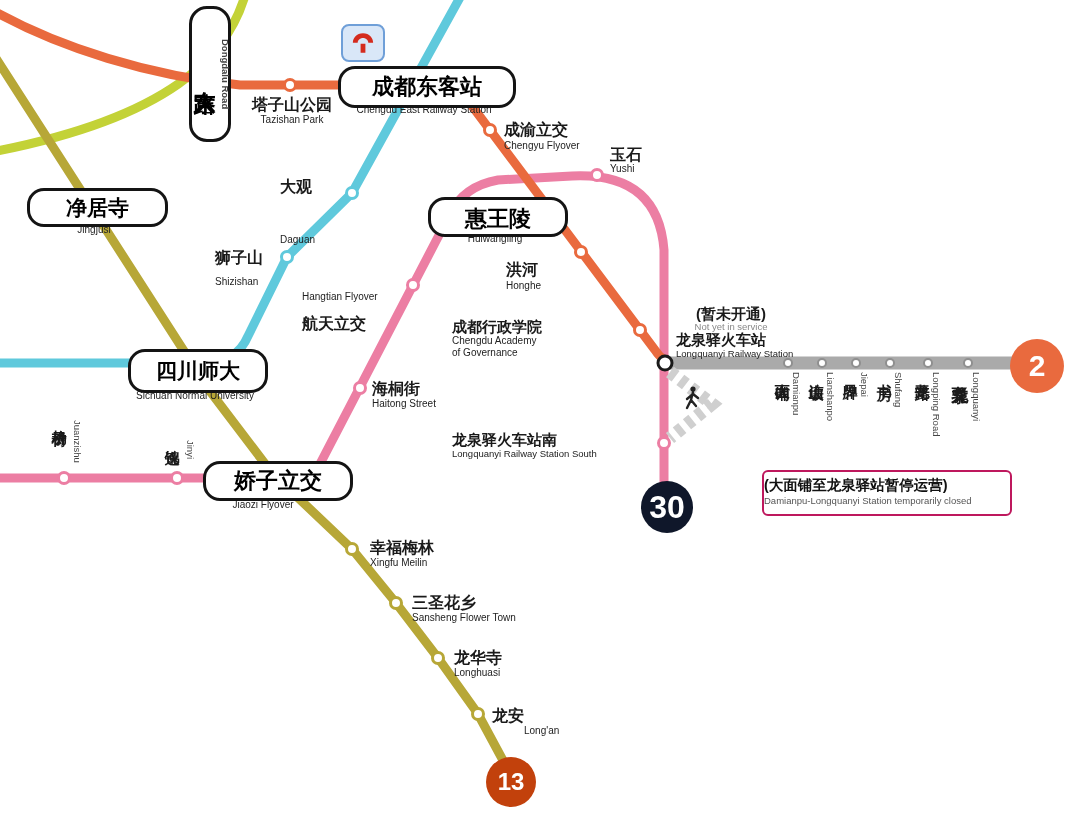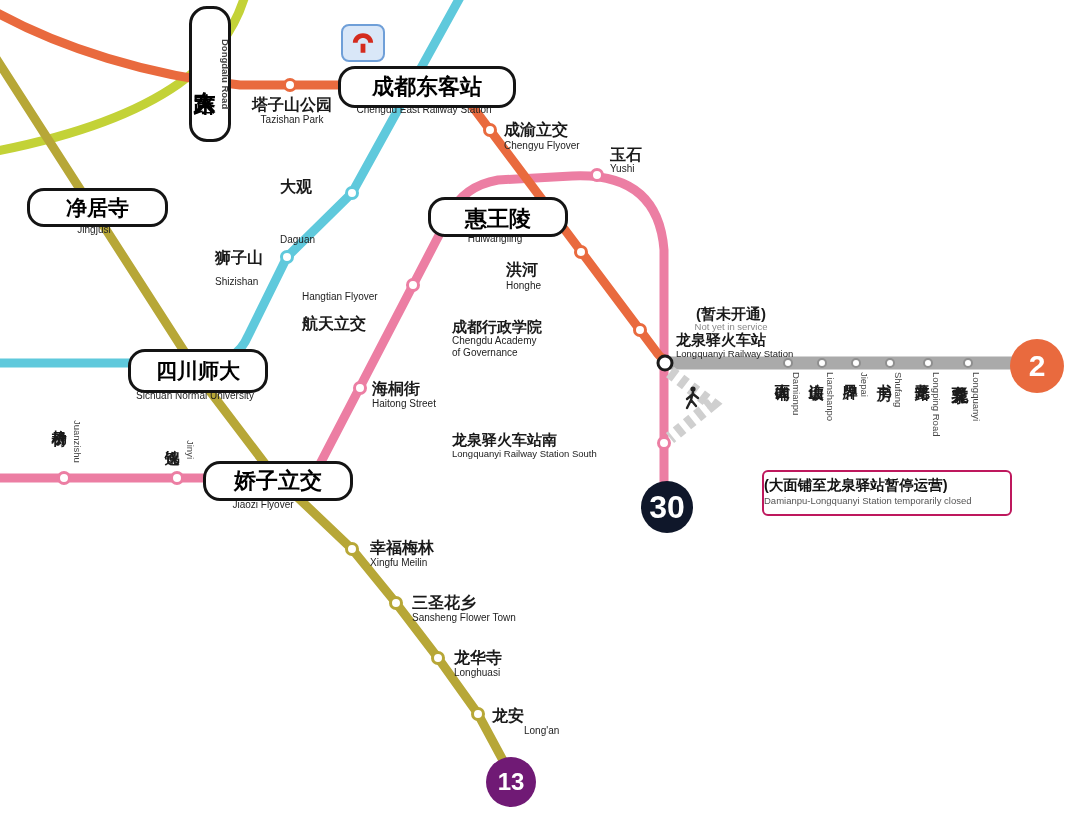--- a/index.html
+++ b/index.html
@@ -190,15 +190,15 @@
   <div class="lbl vcn" style="left:950px;top:372px;font-size:17px;">龙泉驿</div>
   <div class="lbl ven" style="left:970px;top:372px;">Longquanyi</div>
 
   <div class="notebox" style="left:762px;top:470px;width:246px;height:38px;">
     <div style="font-size:14.5px;font-weight:700;color:#111;">(大面铺至龙泉驿站暂停运营)</div>
     <div class="dim" style="font-size:9.5px;">Damianpu-Longquanyi Station temporarily closed</div>
   </div>
 
   <div class="badge" style="left:1010px;top:339px;width:54px;height:54px;background:#e96a3e;font-size:30px;">2</div>
   <div class="badge" style="left:641px;top:481px;width:52px;height:52px;background:#0f172a;font-size:32px;">30</div>
-  <div class="badge" style="left:486px;top:757px;width:50px;height:50px;background:#701a75;font-size:24px;">13</div>
+  <div class="badge" style="left:486px;top:757px;width:50px;height:50px;background:#c2410c;font-size:24px;">13</div>
 
 </div>
 
 </body></html>

